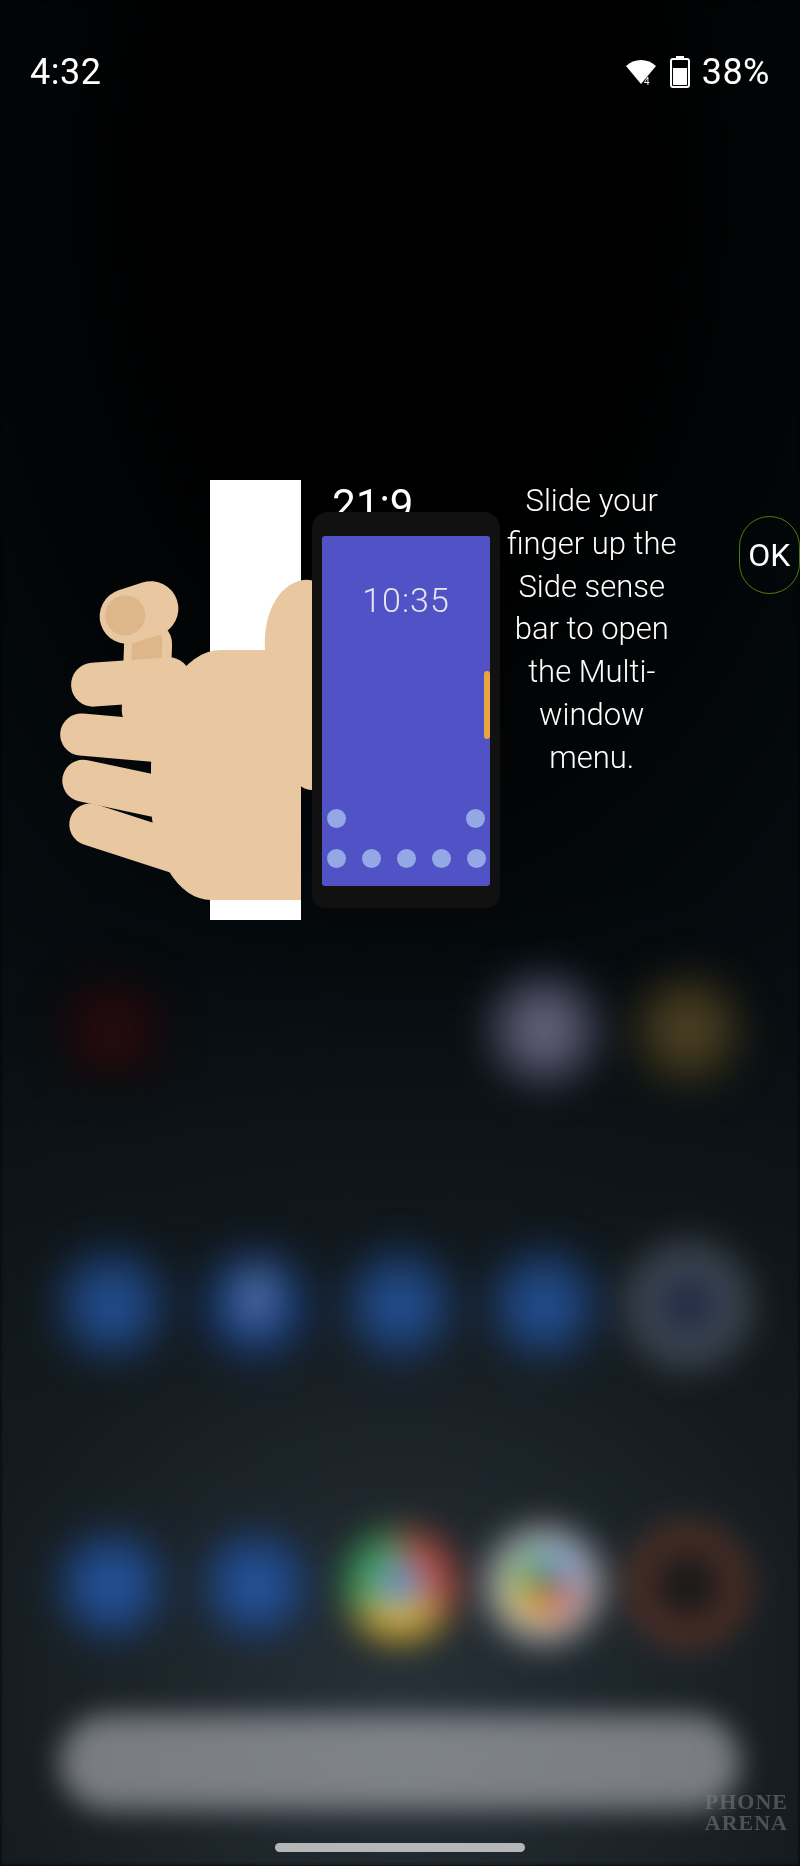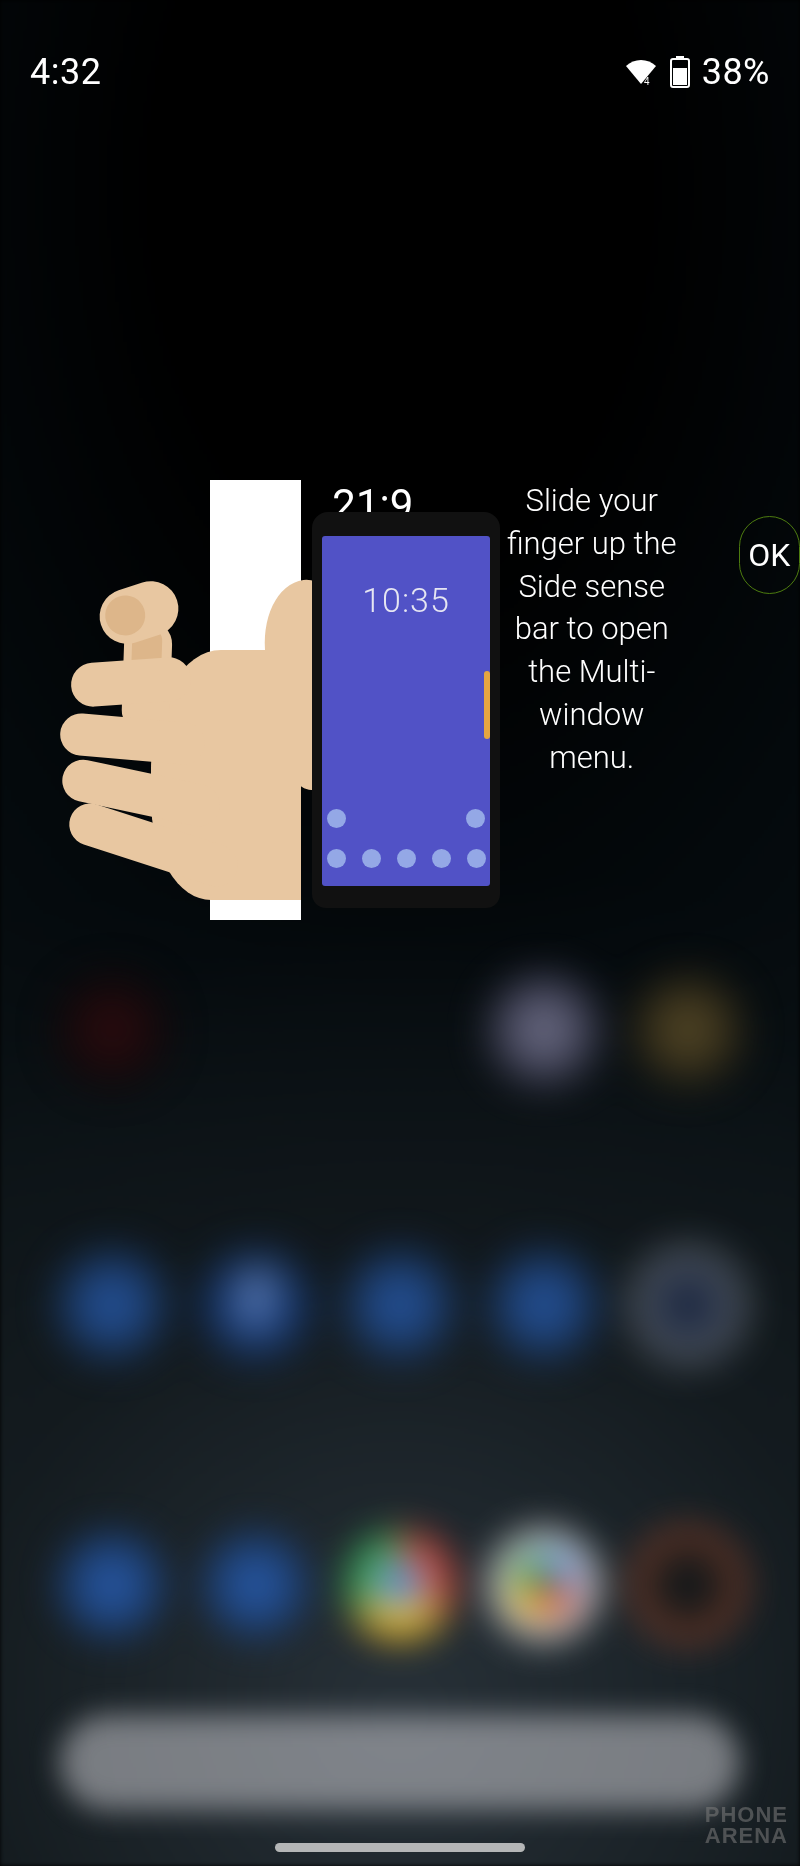--- a/index.html
+++ b/index.html
@@ -111,23 +111,23 @@
   .ok-btn {
     margin-top: 36px; width: 290px; height: 78px;
     border: 1px solid #4d7c0f; border-radius: 40px;
     background: transparent; color: #fff;
     font-size: 32px; display:flex; align-items:center; justify-content:center;
     cursor: pointer;
   }
 
   
   .watermark {
-    position:absolute; right:12px; bottom:19px; color:#7c7c7c;
+    position:absolute; right:12px; bottom:32px; color:#7c7c7c;
     font-size:22px; line-height:.95; font-weight:700; letter-spacing:1px;
-    text-align:left; opacity:.55; font-family: Liberation Sans, sans-serif;
+    text-align:left; opacity:.55; font-family: Liberation Serif, serif;
   }
 </style>
 </head>
 <body>
 
 <div class="bg"></div>
 
 <div class="icon-row row1">
   <div class="app-blob c-red"></div>
   <div class="app-blob c-blank"></div>

